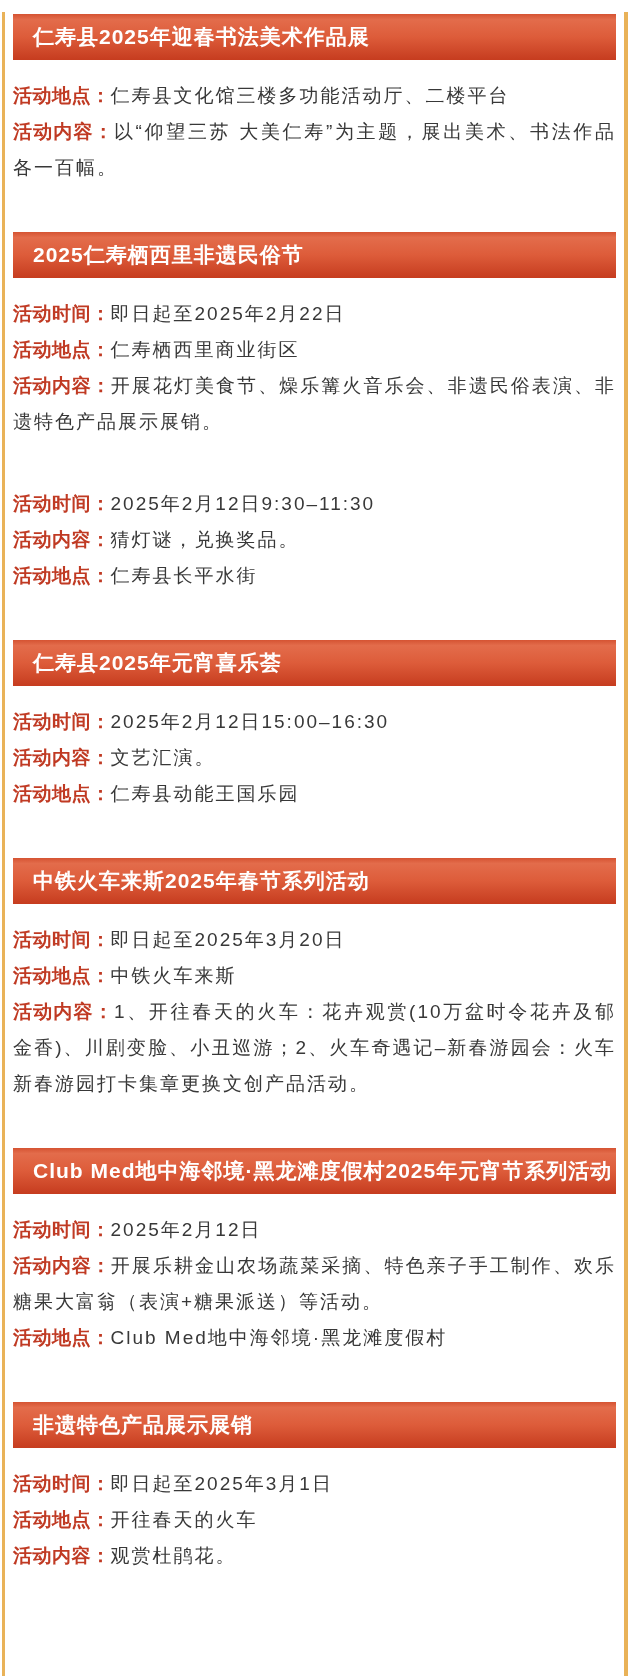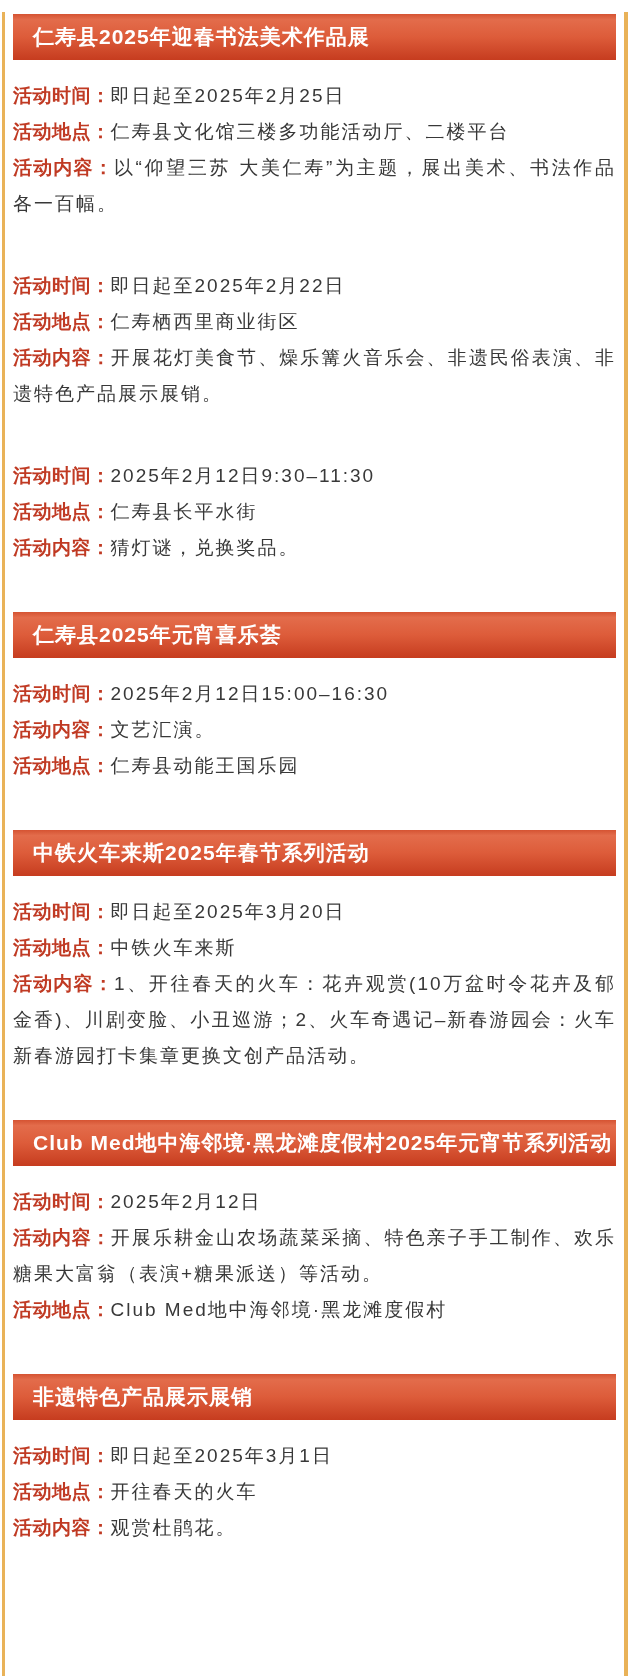--- a/index.html
+++ b/index.html
@@ -62,39 +62,41 @@
 </head>
 <body>
 
 <div class="page">
 
   <section class="event">
     <div class="event-header">
       <span>仁寿县2025年迎春书法美术作品展</span>
     </div>
     <div class="event-body">
-      <p><span class="field-label">活动时间：</span><span>即日起至2025年2月25日</span></p>
       <p><span class="field-label">活动地点：</span><span>仁寿县文化馆三楼多功能活动厅、二楼平台</span></p>
       <p><span class="field-label">活动内容：</span><span>以“仰望三苏 大美仁寿”为主题，展出美术、书法作品各一百幅。</span></p>
     </div>
   </section>
 
   <section class="event">
+    <div class="event-header">
+      <span>2025仁寿栖西里非遗民俗节</span>
+    </div>
     <div class="event-body">
       <p><span class="field-label">活动时间：</span><span>即日起至2025年2月22日</span></p>
       <p><span class="field-label">活动地点：</span><span>仁寿栖西里商业街区</span></p>
       <p><span class="field-label">活动内容：</span><span>开展花灯美食节、燥乐篝火音乐会、非遗民俗表演、非遗特色产品展示展销。</span></p>
     </div>
   </section>
 
   <section class="event">
     <div class="event-body">
       <p><span class="field-label">活动时间：</span><span>2025年2月12日9:30–11:30</span></p>
+      <p><span class="field-label">活动内容：</span><span>猜灯谜，兑换奖品。</span></p>
       <p><span class="field-label">活动地点：</span><span>仁寿县长平水街</span></p>
-      <p><span class="field-label">活动内容：</span><span>猜灯谜，兑换奖品。</span></p>
     </div>
   </section>
 
   <section class="event">
     <div class="event-header">
       <span>仁寿县2025年元宵喜乐荟</span>
     </div>
     <div class="event-body">
       <p><span class="field-label">活动时间：</span><span>2025年2月12日15:00–16:30</span></p>
       <p><span class="field-label">活动内容：</span><span>文艺汇演。</span></p>

